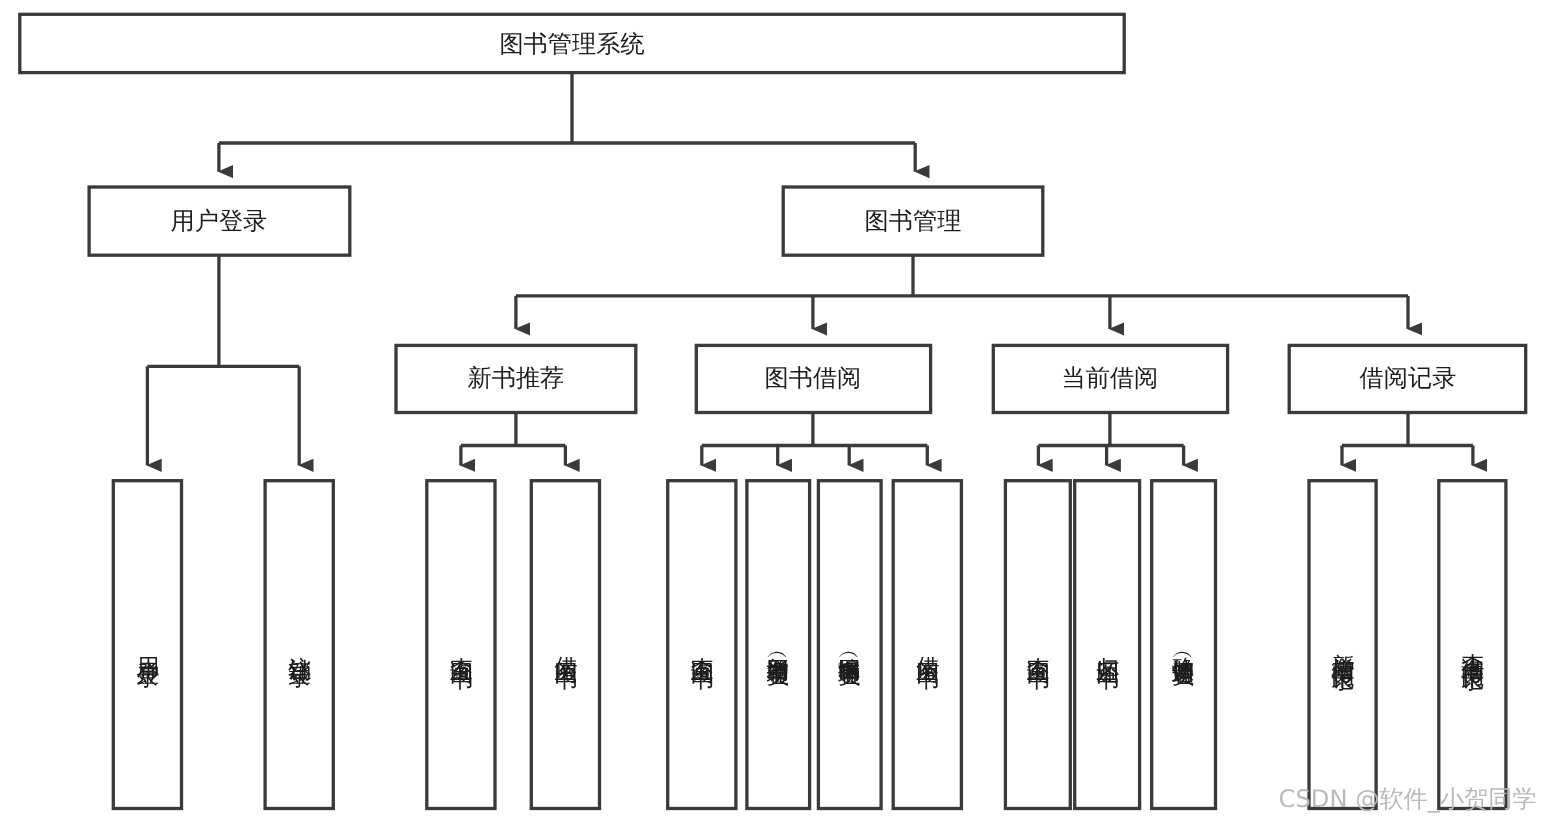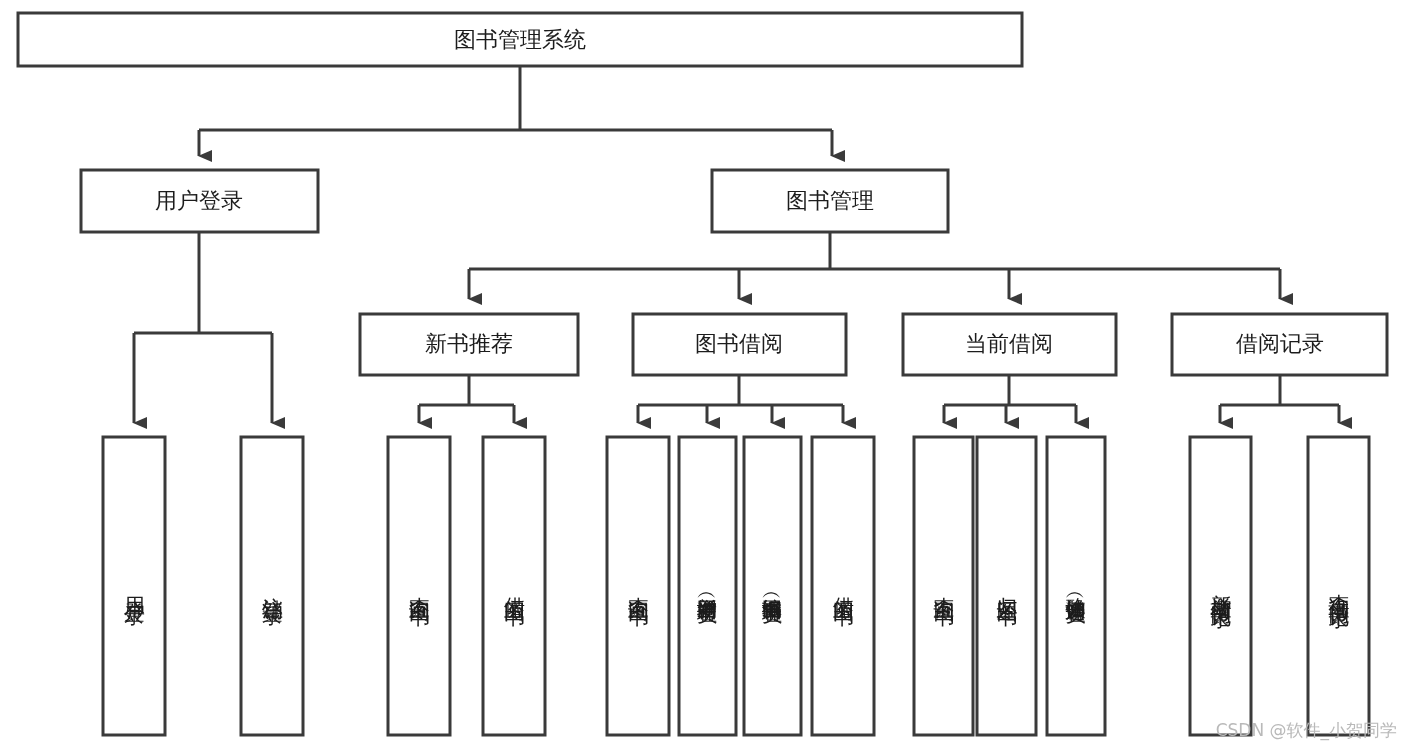--- a/index.html
+++ b/index.html
@@ -8,21 +8,21 @@
   svg{position:absolute;left:0;top:0;width:1405px;height:747px;}
   .nodebox{fill:#ffffff;stroke:#3a3a3a;stroke-width:3;}
   .conn{stroke:#3a3a3a;stroke-width:3;fill:none;stroke-linecap:butt;}
   .arrowhead{fill:#3a3a3a;}
   .boxlabel{font-family:"DejaVu Sans","Liberation Sans",sans-serif;font-size:22px;fill:#1c1c1c;
             text-anchor:middle;dominant-baseline:middle;}
   .vlabel{position:absolute;writing-mode:vertical-rl;text-orientation:upright;
           font-family:"DejaVu Sans","Liberation Sans",sans-serif;font-size:21px;color:#1c1c1c;
           letter-spacing:3px;line-height:1;white-space:nowrap;
           display:flex;align-items:center;justify-content:center;}
-  .watermark{position:absolute;right:8px;bottom:5px;font-size:17px;color:#b9b9b9;
+  .watermark{position:absolute;right:8px;bottom:5px;font-size:22px;color:#b9b9b9;
              font-family:"DejaVu Sans","Liberation Sans",sans-serif;white-space:nowrap;}
 </style>
 </head>
 <body>
 
 <div id="stage">
 
   <svg viewBox="0 0 1405 747">
     <defs>
       <marker id="arr" viewBox="0 0 12 14" refX="6" refY="13" markerWidth="12" markerHeight="14" orient="auto-start-reverse" markerUnits="userSpaceOnUse">

